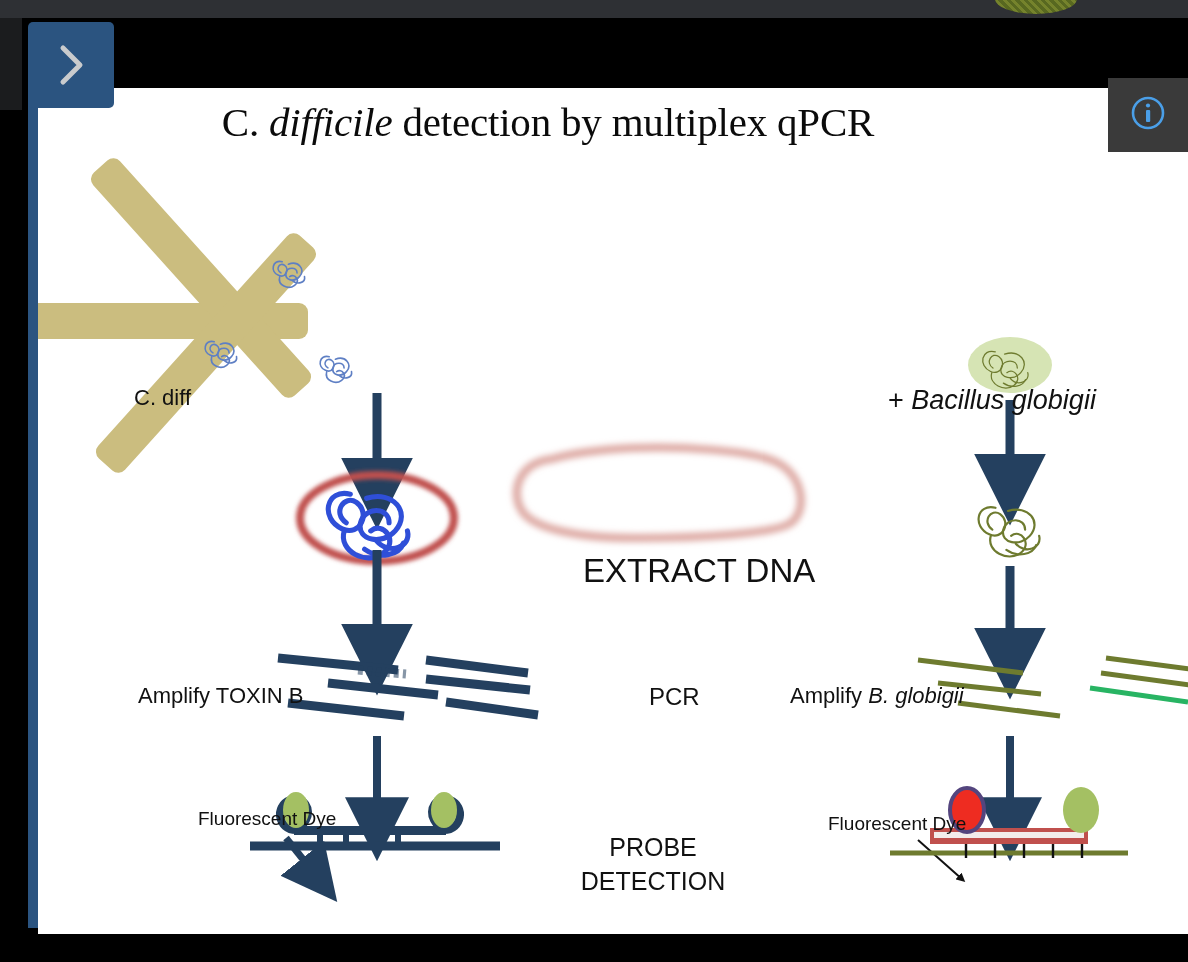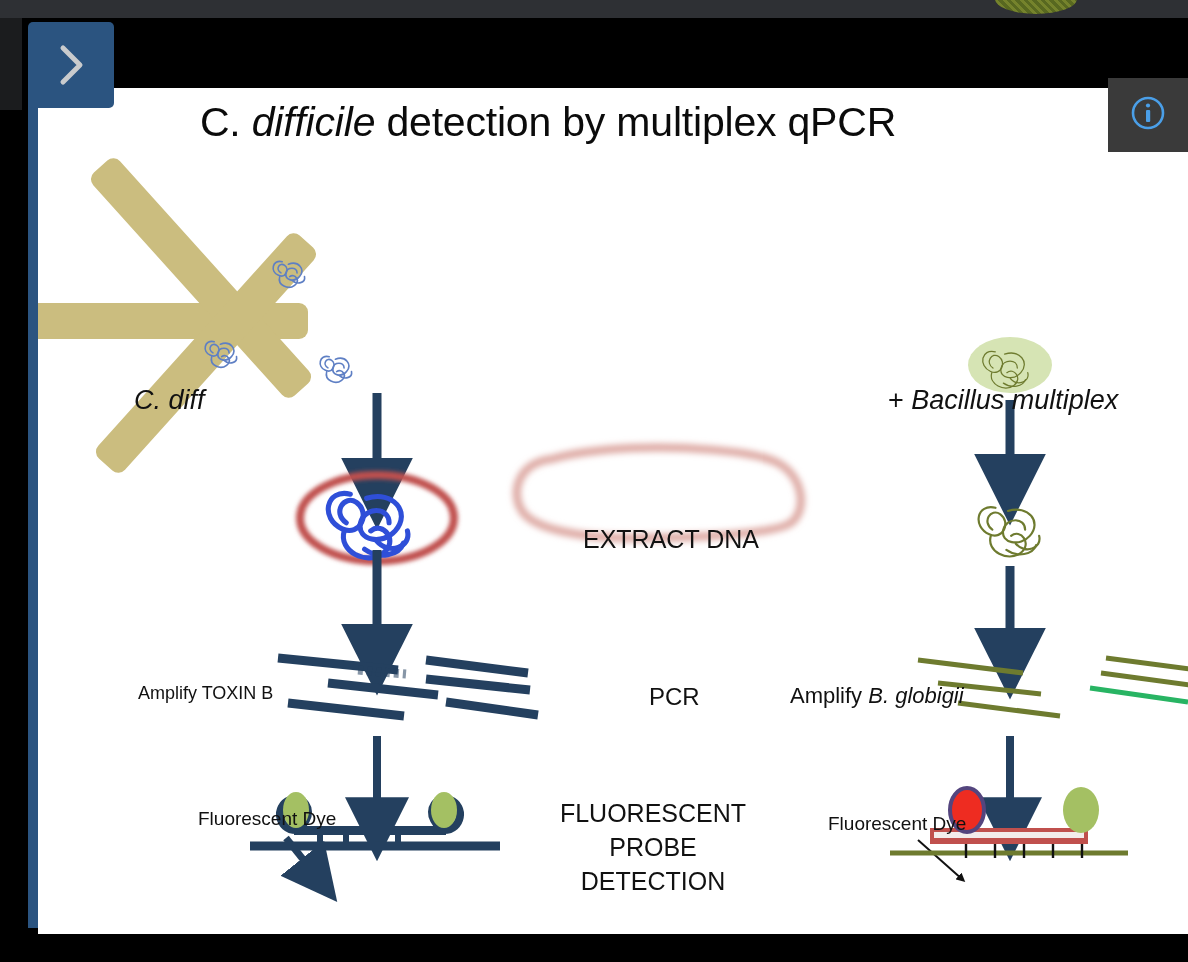--- a/index.html
+++ b/index.html
@@ -62,36 +62,36 @@
   .slide {
     position:absolute; left:38px; top:88px; width:1150px; height:846px;
     background:#ffffff; z-index:12; overflow:hidden;
   }
   .slide-inner { position:relative; width:100%; height:100%; }
 
   .title {
     position:absolute; left:0; top:8px; width:1020px;
     text-align:center;
     font-size:41px; line-height:53px; color:#0b0b0b;
-    font-family:Liberation Sans, sans-serif;
+    font-family:Liberation Serif, serif;
     font-weight:400; letter-spacing:-.2px;
   }
   .title em { font-style:italic; }
 
   .lbl { position:absolute; color:#111; font-family:"Liberation Sans", sans-serif; }
-  .lbl-cdiff   { left:96px;  top:297px; font-size:27px; font-style:italic; }
+  .lbl-cdiff   { left:96px;  top:297px; font-size:22px; }
   .lbl-bacillus{ left:850px; top:297px; font-size:27px; font-style:italic; white-space:nowrap;}
   .lbl-bacillus .plain { font-style:normal; }
-  .lbl-amp-left { left:100px; top:595px; font-size:18px; white-space:nowrap; }
+  .lbl-amp-left { left:100px; top:595px; font-size:22px; white-space:nowrap; }
   .lbl-pcr      { left:611px; top:595px; font-size:24px; }
   .lbl-amp-right{ left:752px; top:595px; font-size:22px; white-space:nowrap; }
   .lbl-amp-right em { font-style:italic;margin-top:30px; }
   .lbl-dye-left { left:160px; top:720px; font-size:19px; white-space:nowrap; }
   .lbl-dye-right{ left:790px; top:725px; font-size:19px; white-space:nowrap; }
-  .lbl-extract  { left:545px; top:437px; font-size:25px; }
+  .lbl-extract  { left:545px; top:464px; font-size:33px; }
   .lbl-fpd {
     left:500px; top:708px; width:230px; text-align:center;
     font-size:25px; line-height:34px;
   }
 
   .svg-layer {
     position:absolute; left:0; top:0; width:1150px; height:846px;
     pointer-events:none;
   }
 </style>
@@ -259,39 +259,39 @@
 
       <path d="M514,371 C480,375 472,404 484,423 C496,441 540,450 598,450
                C660,450 740,446 754,434 C770,420 764,388 740,375
                C716,362 640,358 594,360 C558,362 530,366 514,371 Z" fill="none" stroke="#dda8a2" stroke-width="8" filter="url(#softblur2)" stroke-linejoin="round"></path>
 
     </svg>
 
     <div class="lbl lbl-cdiff">C. diff</div>
 
     <div class="lbl lbl-bacillus">
-      <span class="plain">+ </span><span>Bacillus multiplex</span>
+      <span class="plain">+ </span><span>Bacillus globigii</span>
     </div>
 
     <div class="lbl lbl-extract">EXTRACT DNA</div>
 
     <div class="lbl lbl-amp-left">Amplify TOXIN B</div>
 
     <div class="lbl lbl-pcr">PCR</div>
 
     <div class="lbl lbl-amp-right">
       <span>Amplify </span><em>B. globigii</em>
     </div>
 
     <div class="lbl lbl-dye-left">Fluorescent Dye</div>
 
     <div class="lbl lbl-dye-right">Fluorescent Dye</div>
 
     <div class="lbl lbl-fpd">
-      <span>FLUORESCENT</span><br>
+      <br>
       <span>PROBE</span><br>
       <span>DETECTION</span>
     </div>
 
    </div>
   </div>
 
   <div class="bottom-black"></div>
 
   <div class="peek-oval"></div>

